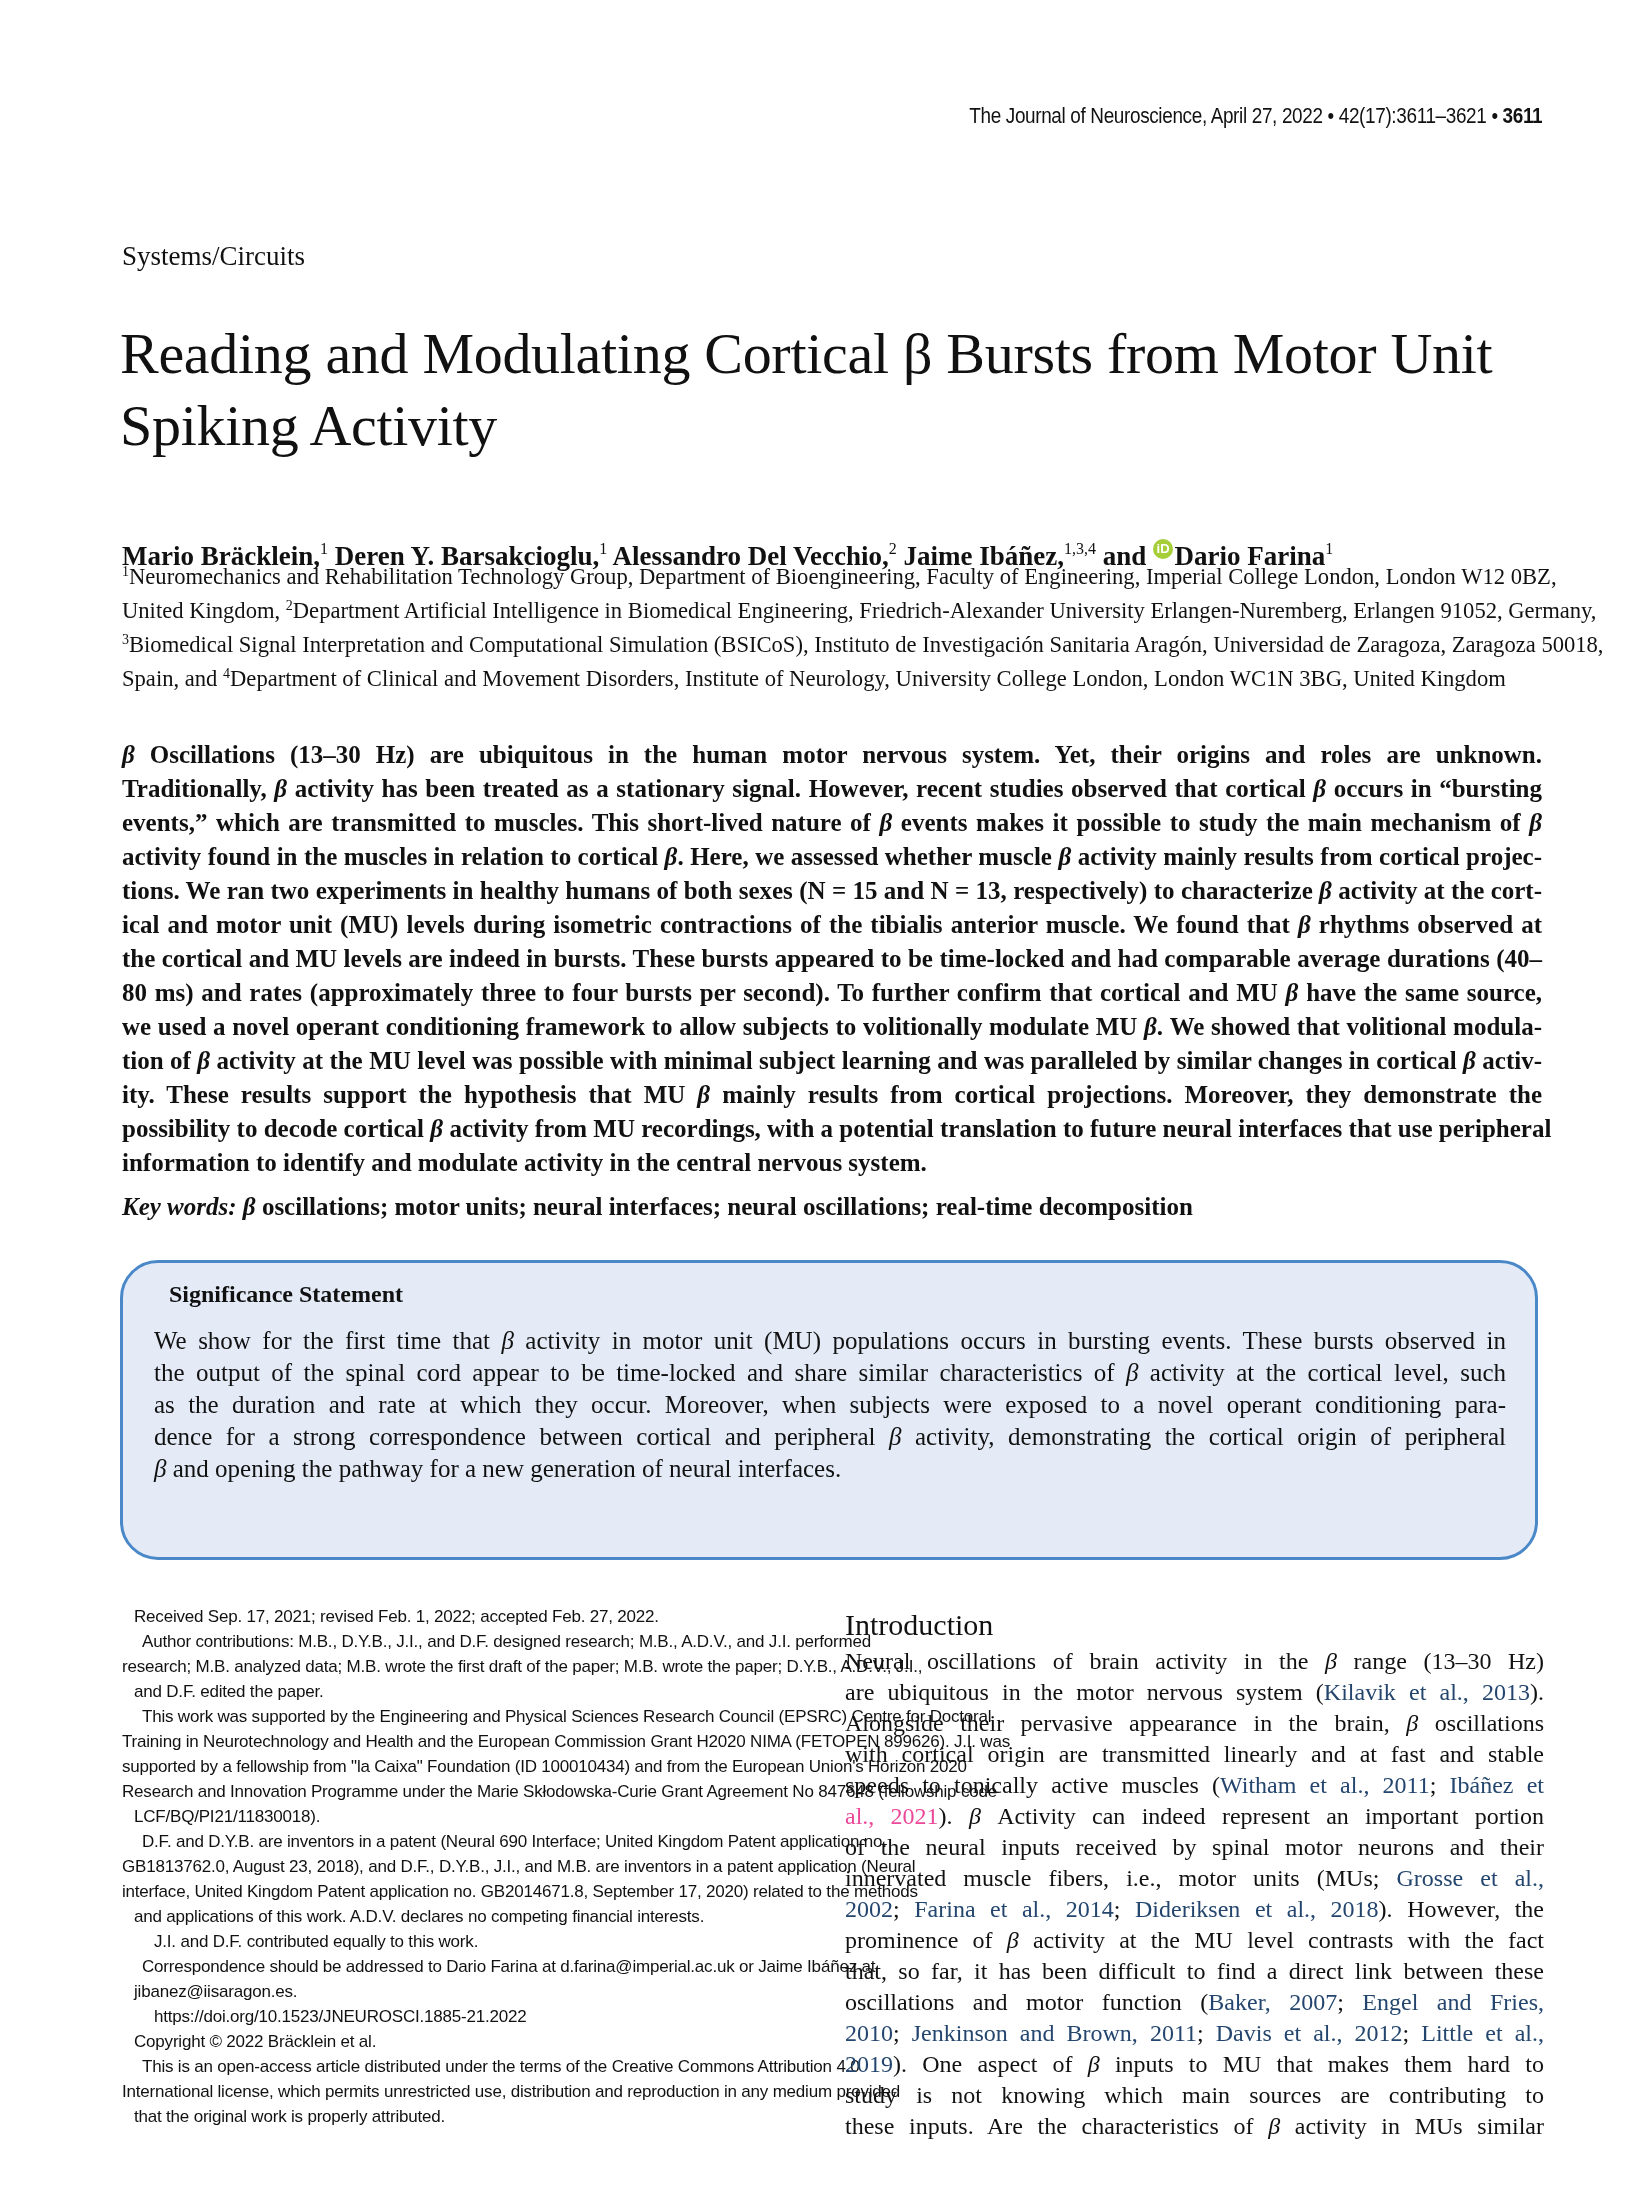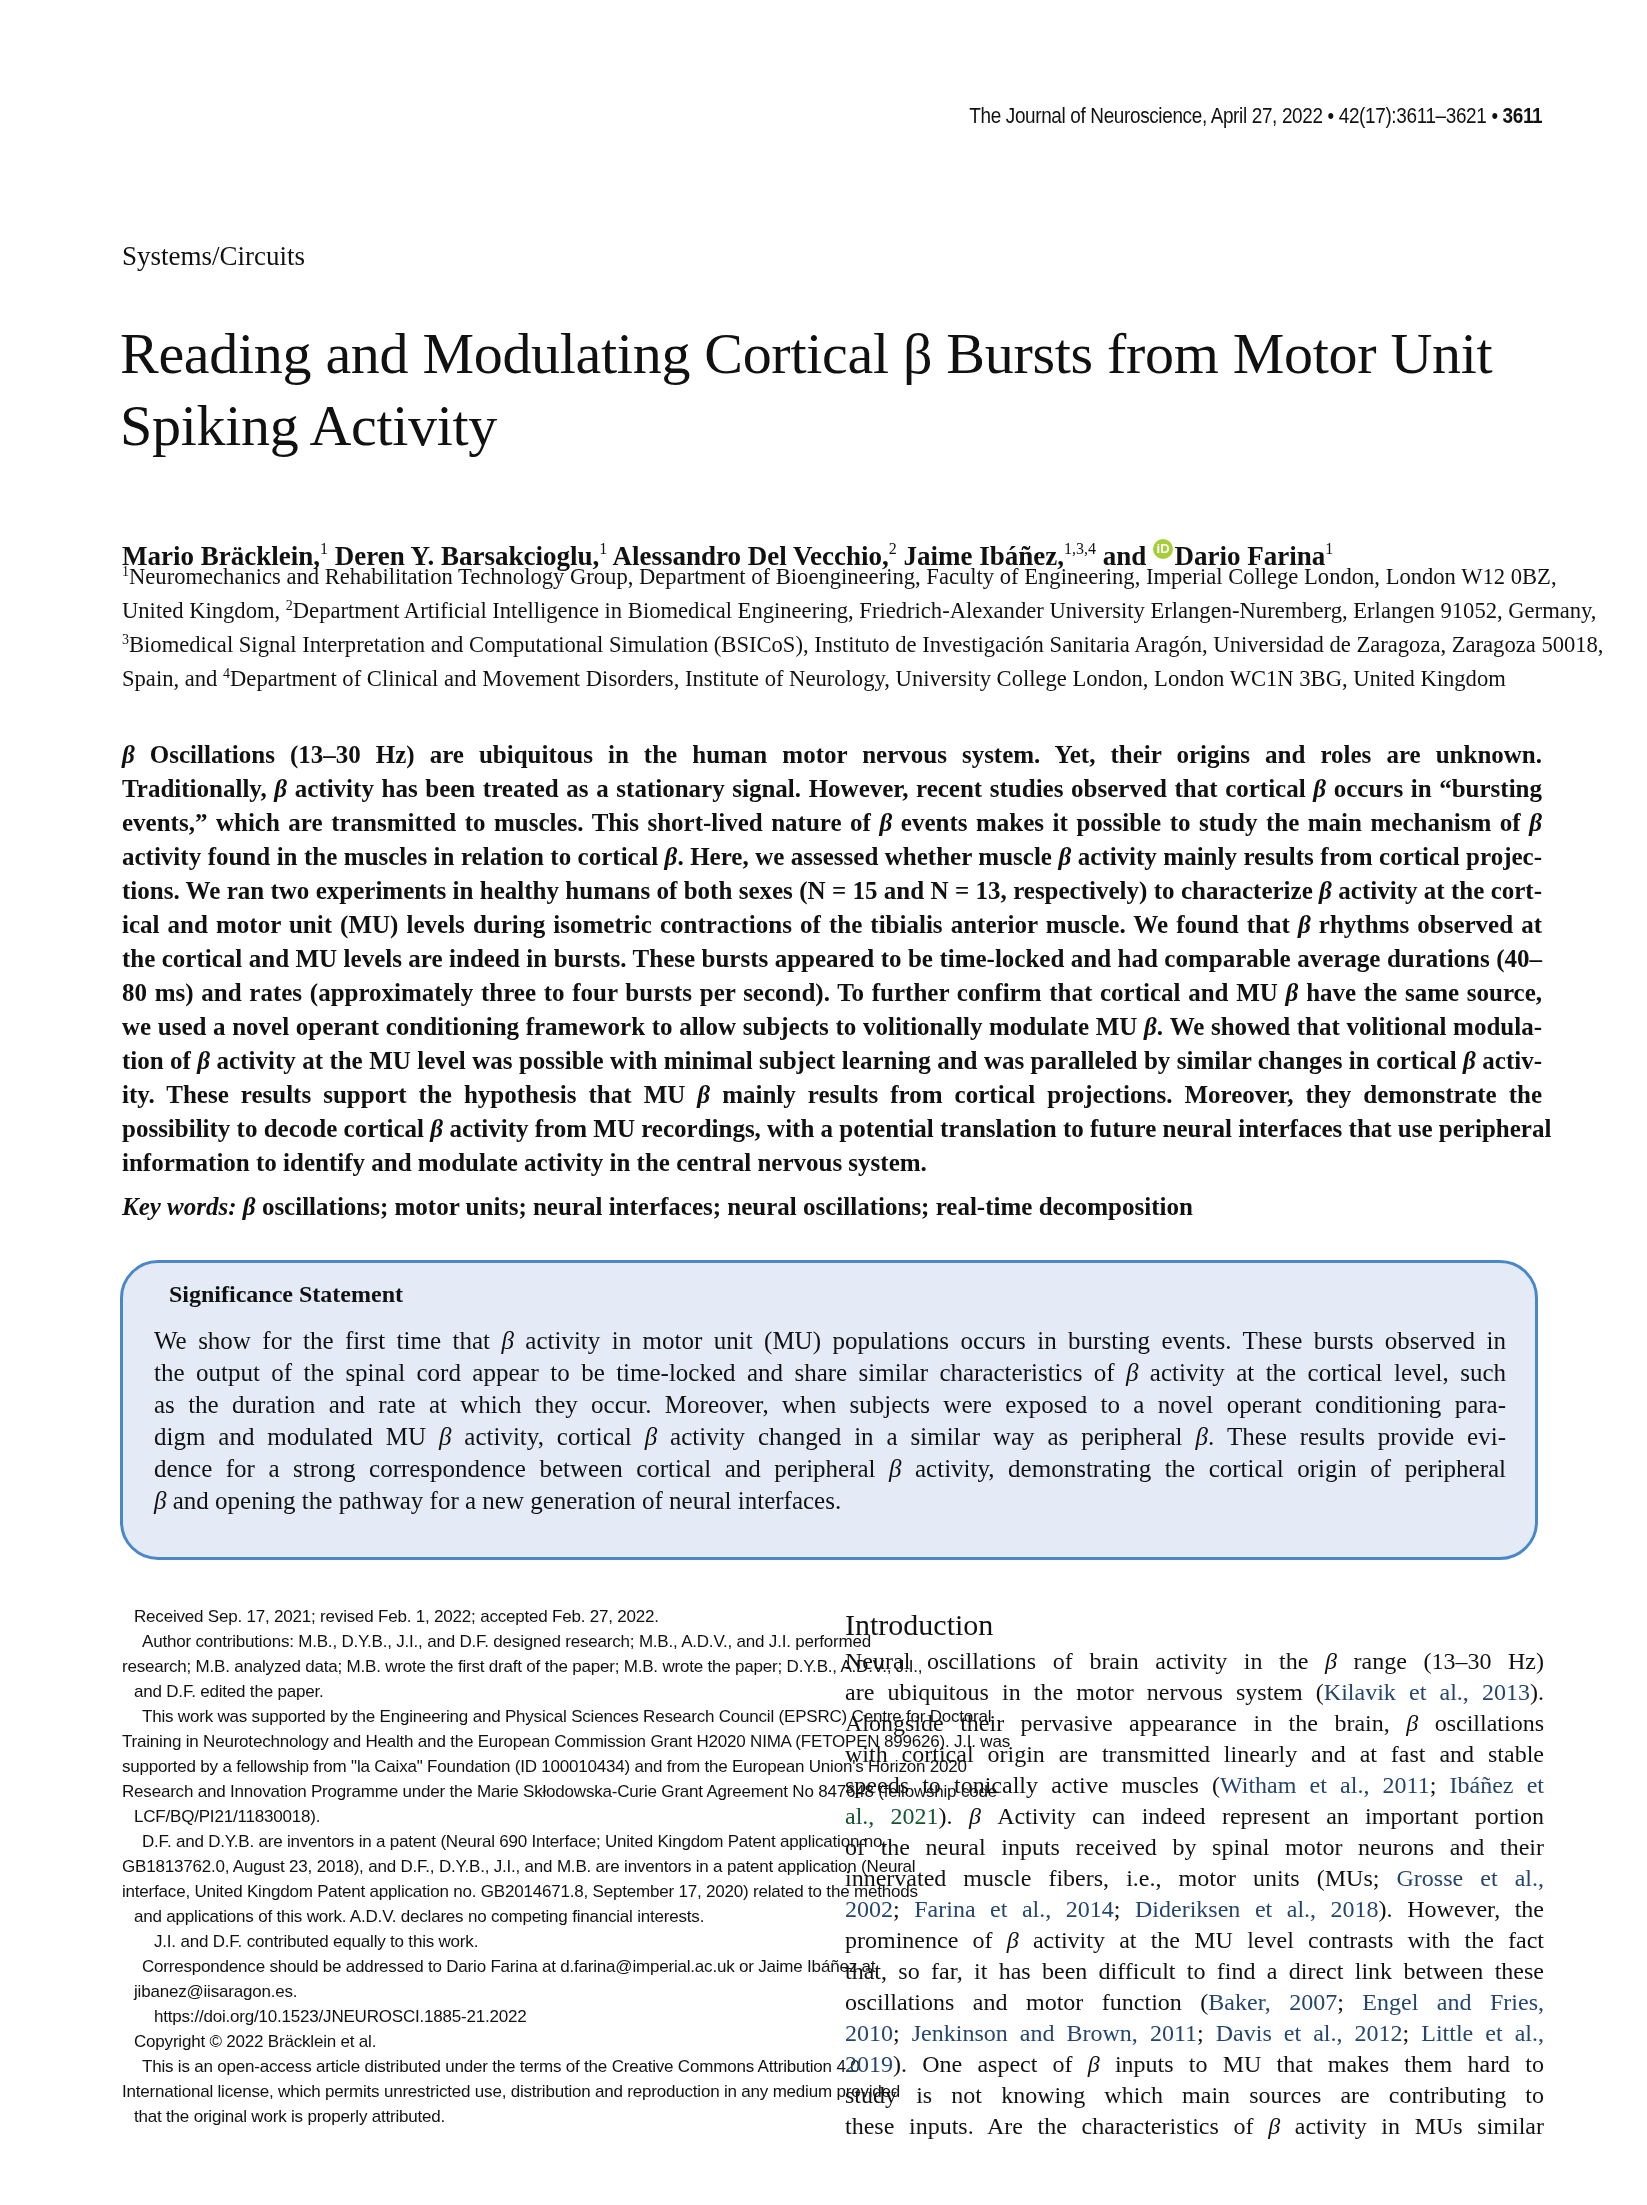--- a/index.html
+++ b/index.html
@@ -94,21 +94,20 @@
   <span class="kw-label">Key words:</span>
   <span> <span class="beta">β</span> oscillations; motor units; neural interfaces; neural oscillations; real-time decomposition</span>
 </div>
 
 <div id="significance-box" class="abs" style="background: rgb(228, 235, 247); border-color: rgb(74, 136, 200);"></div>
 <div id="sig-title" class="abs serif">Significance Statement</div>
 <div id="sig-body" class="abs serif">
     <span class="sig-line">We show for the first time that <span class="beta">β</span> activity in motor unit (MU) populations occurs in bursting events. These bursts observed in</span>
     <span class="sig-line">the output of the spinal cord appear to be time-locked and share similar characteristics of <span class="beta">β</span> activity at the cortical level, such</span>
     <span class="sig-line">as the duration and rate at which they occur. Moreover, when subjects were exposed to a novel operant conditioning para-</span>
-    <span class="sig-line">digm and modulated MU <span class="beta">β</span> activity, cortical <span class="beta">β</span> activity changed in a similar way as peripheral <span class="beta">β</span>. These results provide evi-</span>
     <span class="sig-line">dence for a strong correspondence between cortical and peripheral <span class="beta">β</span> activity, demonstrating the cortical origin of peripheral</span>
     <span class="sig-line last"><span class="beta">β</span> and opening the pathway for a new generation of neural interfaces.</span>
   </div>
 
 <div id="footnotes" class="abs sans">
     <span class="fn-line last">Received Sep. 17, 2021; revised Feb. 1, 2022; accepted Feb. 27, 2022.</span>
     <span class="fn-line indent">Author contributions: M.B., D.Y.B., J.I., and D.F. designed research; M.B., A.D.V., and J.I. performed</span>
     <span class="fn-line">research; M.B. analyzed data; M.B. wrote the first draft of the paper; M.B. wrote the paper; D.Y.B., A.D.V., J.I.,</span>
     <span class="fn-line last">and D.F. edited the paper.</span>
     <span class="fn-line indent">This work was supported by the Engineering and Physical Sciences Research Council (EPSRC) Centre for Doctoral</span>
@@ -130,21 +129,21 @@
     <span class="fn-line last">that the original work is properly attributed.</span>
   </div>
 
 <div id="intro-heading" class="abs serif">Introduction</div>
 <div id="intro-body" class="abs serif">
     <span class="intro-line"><span>Neural oscillations of brain activity in the <span class="beta">β</span> range (13–30 Hz)</span></span>
     <span class="intro-line"><span>are ubiquitous in the motor nervous system (</span><span class="cite" style="color: rgb(36, 70, 110);">Kilavik et al., 2013</span><span>).</span></span>
     <span class="intro-line"><span>Alongside their pervasive appearance in the brain, <span class="beta">β</span> oscillations</span></span>
     <span class="intro-line"><span>with cortical origin are transmitted linearly and at fast and stable</span></span>
     <span class="intro-line"><span>speeds to tonically active muscles (</span><span class="cite" style="color: rgb(36, 70, 110);">Witham et al., 2011</span><span>; </span><span class="cite" style="color: rgb(36, 70, 110);">Ibáñez et</span></span>
-    <span class="intro-line"><span class="cite" style="color: #14532d;">al., 2021</span><span>). <span class="beta">β</span> Activity can indeed represent an important portion</span></span>
+    <span class="intro-line"><span class="cite" style="color: #ec4899;">al., 2021</span><span>). <span class="beta">β</span> Activity can indeed represent an important portion</span></span>
     <span class="intro-line"><span>of the neural inputs received by spinal motor neurons and their</span></span>
     <span class="intro-line"><span>innervated muscle fibers, i.e., motor units (MUs; </span><span class="cite" style="color: rgb(36, 70, 110);">Grosse et al.,</span></span>
     <span class="intro-line"><span class="cite" style="color: rgb(36, 70, 110);">2002</span><span>; </span><span class="cite" style="color: rgb(36, 70, 110);">Farina et al., 2014</span><span>; </span><span class="cite" style="color: rgb(36, 70, 110);">Dideriksen et al., 2018</span><span>). However, the</span></span>
     <span class="intro-line"><span>prominence of <span class="beta">β</span> activity at the MU level contrasts with the fact</span></span>
     <span class="intro-line"><span>that, so far, it has been difficult to find a direct link between these</span></span>
     <span class="intro-line"><span>oscillations and motor function (</span><span class="cite" style="color: rgb(36, 70, 110);">Baker, 2007</span><span>; </span><span class="cite" style="color: rgb(36, 70, 110);">Engel and Fries,</span></span>
     <span class="intro-line"><span class="cite" style="color: rgb(36, 70, 110);">2010</span><span>; </span><span class="cite" style="color: rgb(36, 70, 110);">Jenkinson and Brown, 2011</span><span>; </span><span class="cite" style="color: rgb(36, 70, 110);">Davis et al., 2012</span><span>; </span><span class="cite" style="color: rgb(36, 70, 110); margin-top: 40px;">Little et al.,</span></span>
     <span class="intro-line"><span class="cite" style="color: rgb(36, 70, 110);">2019</span><span>). One aspect of <span class="beta">β</span> inputs to MU that makes them hard to</span></span>
     <span class="intro-line"><span>study is not knowing which main sources are contributing to</span></span>
     <span class="intro-line"><span>these inputs. Are the characteristics of <span class="beta">β</span> activity in MUs similar</span></span>

